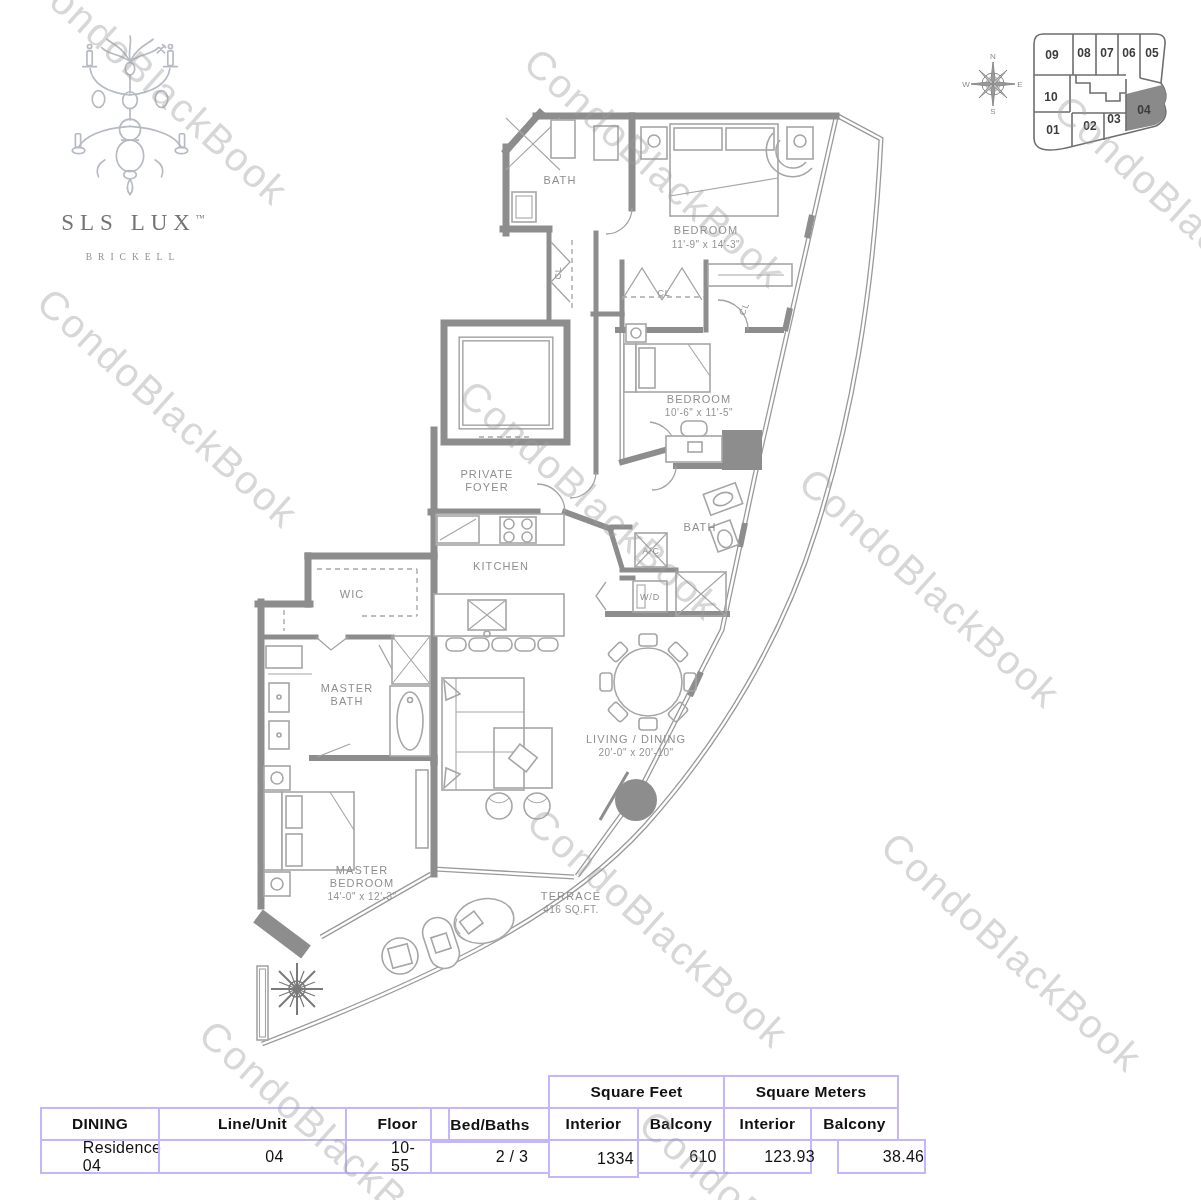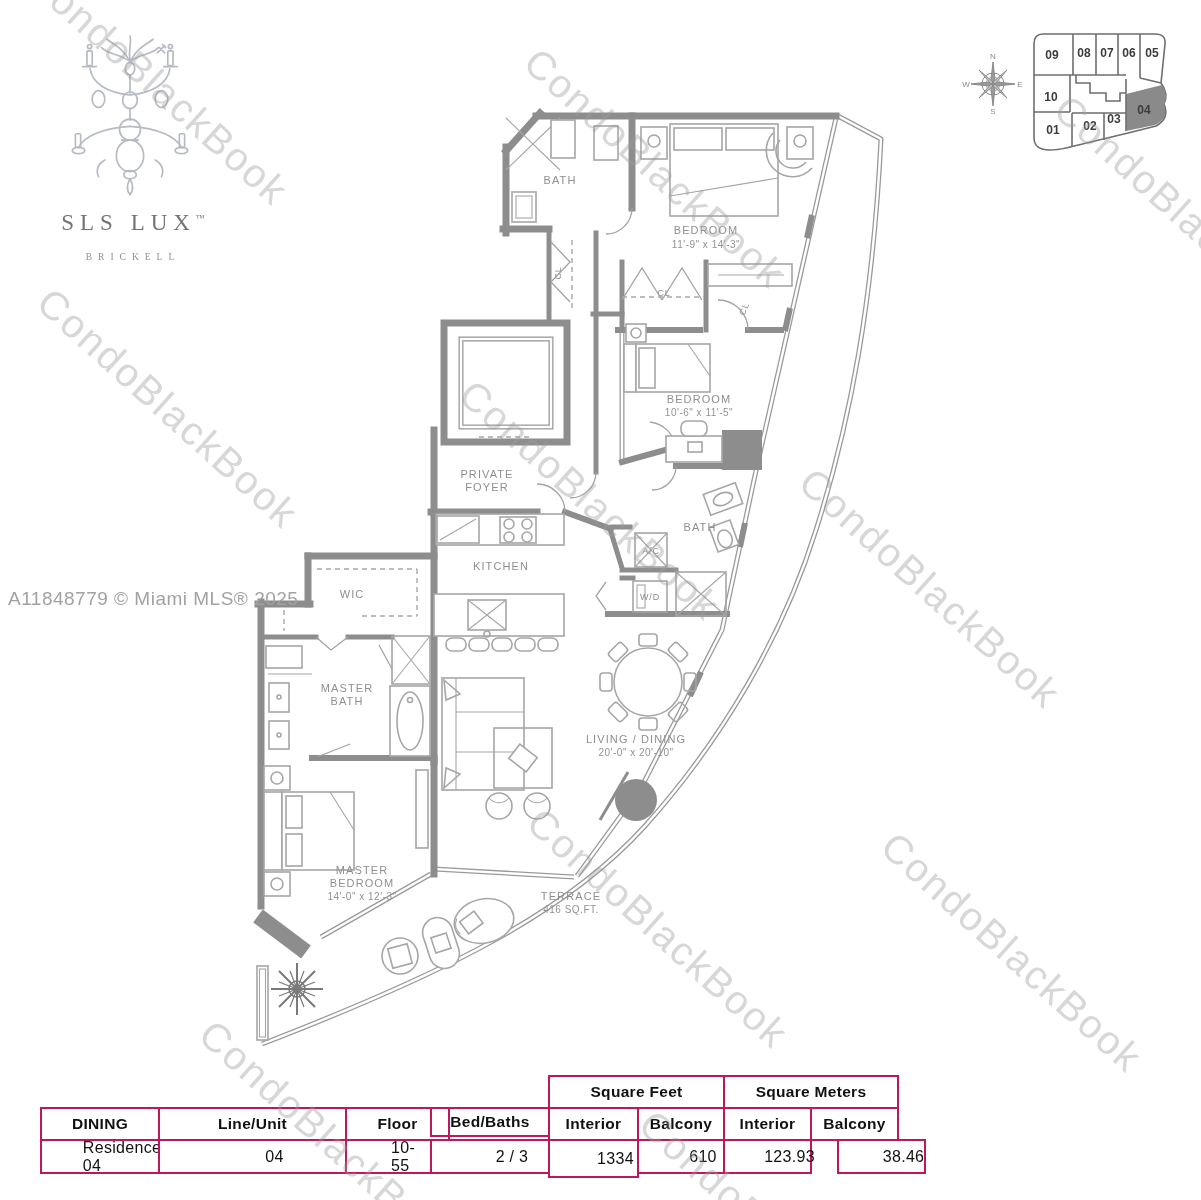--- a/index.html
+++ b/index.html
@@ -11,21 +11,21 @@
       white-space:nowrap;pointer-events:none;z-index:5;}
   
   .logo{position:absolute;left:55px;top:34px;width:150px;text-align:center;z-index:2;}
   .logo-name{font-family:"Liberation Serif",serif;font-size:23px;letter-spacing:6px;
              color:#737373;margin-top:4px;white-space:nowrap;margin-left:6px;}
   .logo-name sup{font-size:9px;letter-spacing:0;}
   .logo-sub{font-family:"Liberation Serif",serif;font-size:9.5px;letter-spacing:6px;
             color:#8d929c;margin-top:16px;margin-left:6px;}
   .mls{position:absolute;left:8px;top:588px;font-size:19px;letter-spacing:.5px;color:#a2a2a2;z-index:2;}
   
-  .tcell{position:absolute;border:2px solid #be185d;box-sizing:border-box;display:flex;
+  .tcell{position:absolute;border:2px solid #c4b5fd;box-sizing:border-box;display:flex;
          align-items:center;justify-content:center;background:transparent;z-index:4;
          font-family:"Liberation Sans",sans-serif;color:#111;}
   .thead{font-weight:700;font-size:15.5px;letter-spacing:.3px;}
   .tdata{font-weight:400;font-size:16px;letter-spacing:.3px;padding-left:44px;}
   svg text{font-family:"Liberation Sans",sans-serif;}
   .lbl{font-size:11px;letter-spacing:1.1px;fill:#8f8f8f;text-anchor:middle;}
   .dims{font-size:10px;letter-spacing:.5px;fill:#929292;text-anchor:middle;}
   .tiny{font-size:9px;letter-spacing:.8px;fill:#8f8f8f;text-anchor:middle;}
   .wall{stroke:#8d8d8d;stroke-width:7;fill:none;stroke-linecap:square;}
   .wall6{stroke:#8d8d8d;stroke-width:6;fill:none;stroke-linecap:square;}
@@ -92,21 +92,20 @@
         <path d="M62,101 h16"></path>
         <ellipse cx="70" cy="116" rx="13" ry="15"></ellipse>
         <ellipse cx="70" cy="134" rx="6" ry="4"></ellipse>
         <path d="M70,138 q5,9 0,15 q-5,-6 0,-15"></path>
       </g>
     </svg>
     <div class="logo-name"><span>SLS LUX</span><sup>™</sup></div>
     <div class="logo-sub">BRICKELL</div>
   </div>
 
-  <div class="mls">A11848779 © Miami MLS® 2025</div>
 
   <svg style="position:absolute;left:962px;top:52px;z-index:2" width="62" height="64" viewBox="0 0 62 64">
     <g stroke="#8a8a8a" stroke-width="1" fill="#9a9a9a">
       <circle cx="31" cy="32" r="11" fill="none"></circle>
       <circle cx="31" cy="32" r="7" fill="none" stroke-width=".7"></circle>
       <polygon points="31,10 28.5,32 33.5,32"></polygon>
       <polygon points="31,54 28.5,32 33.5,32"></polygon>
       <polygon points="9,32 31,29.5 31,34.5"></polygon>
       <polygon points="53,32 31,29.5 31,34.5"></polygon>
       <polygon points="17,18 31,30 29,32" fill="#c2c2c2"></polygon>
@@ -404,21 +403,21 @@
     </g>
   </svg>
 
   <div>
     <div class="tcell thead" style="left:548px;top:1075px;width:177px;height:34px">Square Feet</div>
     <div class="tcell thead" style="left:723px;top:1075px;width:176px;height:34px">Square Meters</div>
 
     <div class="tcell thead" style="left:40px;top:1107px;width:120px;height:34px">DINING</div>
     <div class="tcell thead" style="left:158px;top:1107px;width:189px;height:34px">Line/Unit</div>
     <div class="tcell thead" style="left:345px;top:1107px;width:105px;height:34px">Floor</div>
-    <div class="tcell thead" style="left:430px;top:1107px;width:120px;height:30px">Bed/Baths</div>
+    <div class="tcell thead" style="left:430px;top:1107px;width:120px;height:36px">Bed/Baths</div>
     <div class="tcell thead" style="left:548px;top:1107px;width:91px;height:34px">Interior</div>
     <div class="tcell thead" style="left:637px;top:1107px;width:88px;height:34px">Balcony</div>
     <div class="tcell thead" style="left:723px;top:1107px;width:89px;height:34px">Interior</div>
     <div class="tcell thead" style="left:810px;top:1107px;width:89px;height:34px">Balcony</div>
 
     <div class="tcell tdata" style="left:40px;top:1139px;width:120px;height:35px">Residence 04</div>
     <div class="tcell tdata" style="left:158px;top:1139px;width:189px;height:35px">04</div>
     <div class="tcell tdata" style="left:345px;top:1139px;width:87px;height:35px">10-55</div>
     <div class="tcell tdata" style="left:430px;top:1139px;width:120px;height:35px">2 / 3</div>
     <div class="tcell tdata" style="left:548px;top:1139px;width:91px;height:39px">1334</div>

